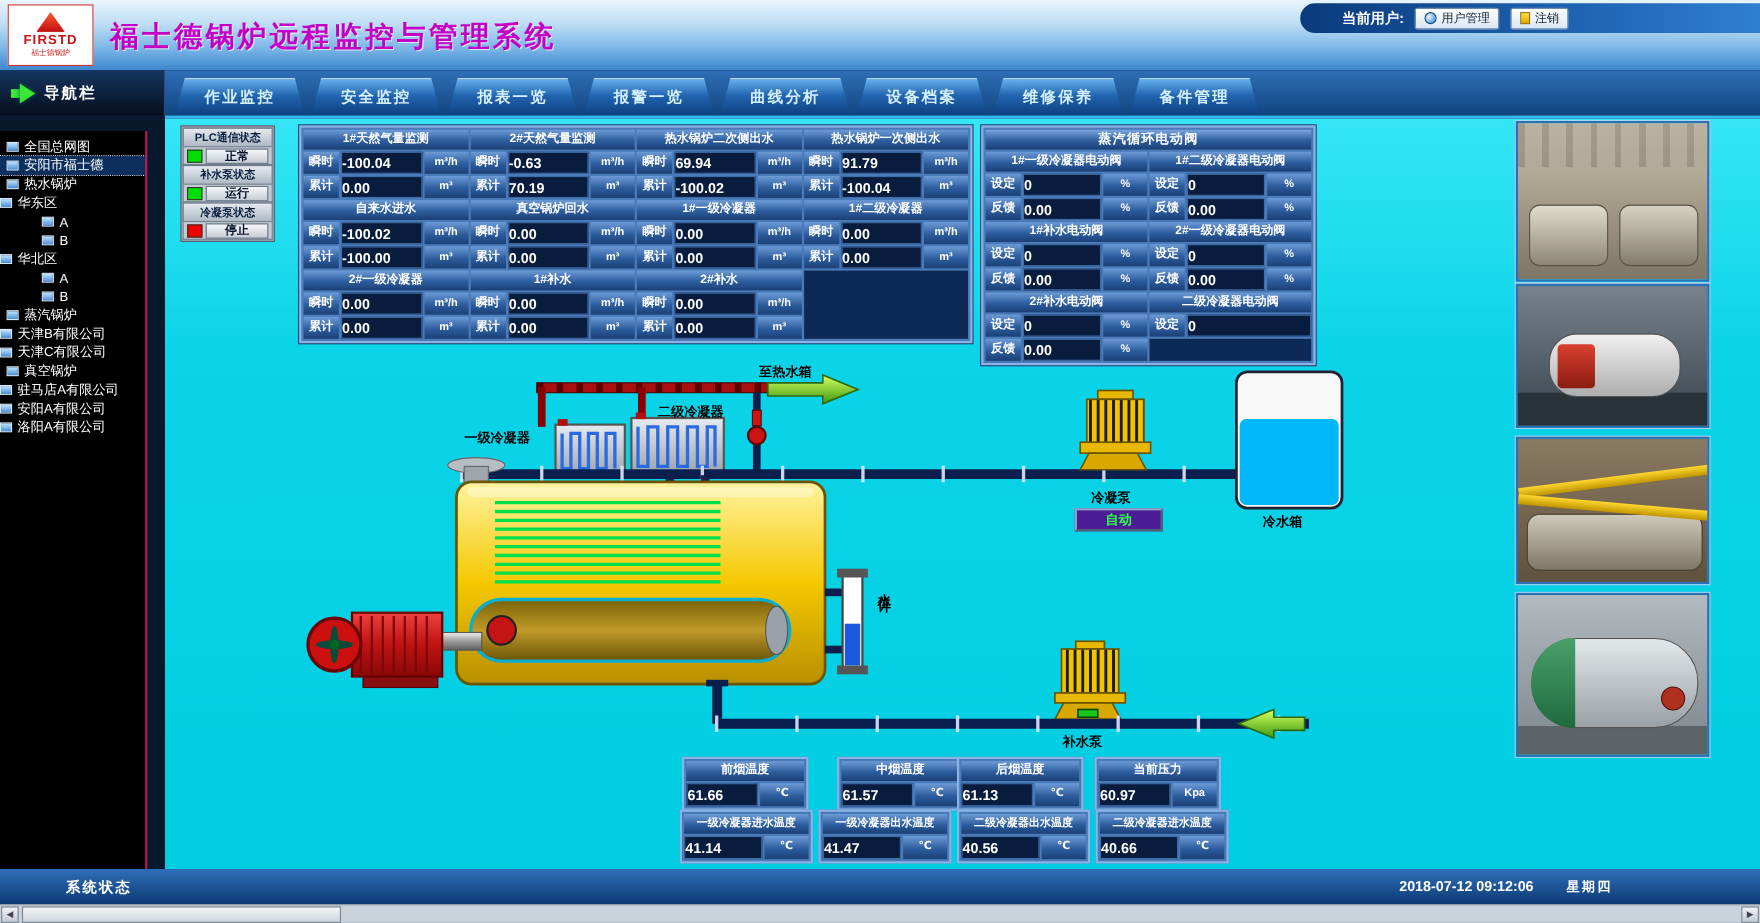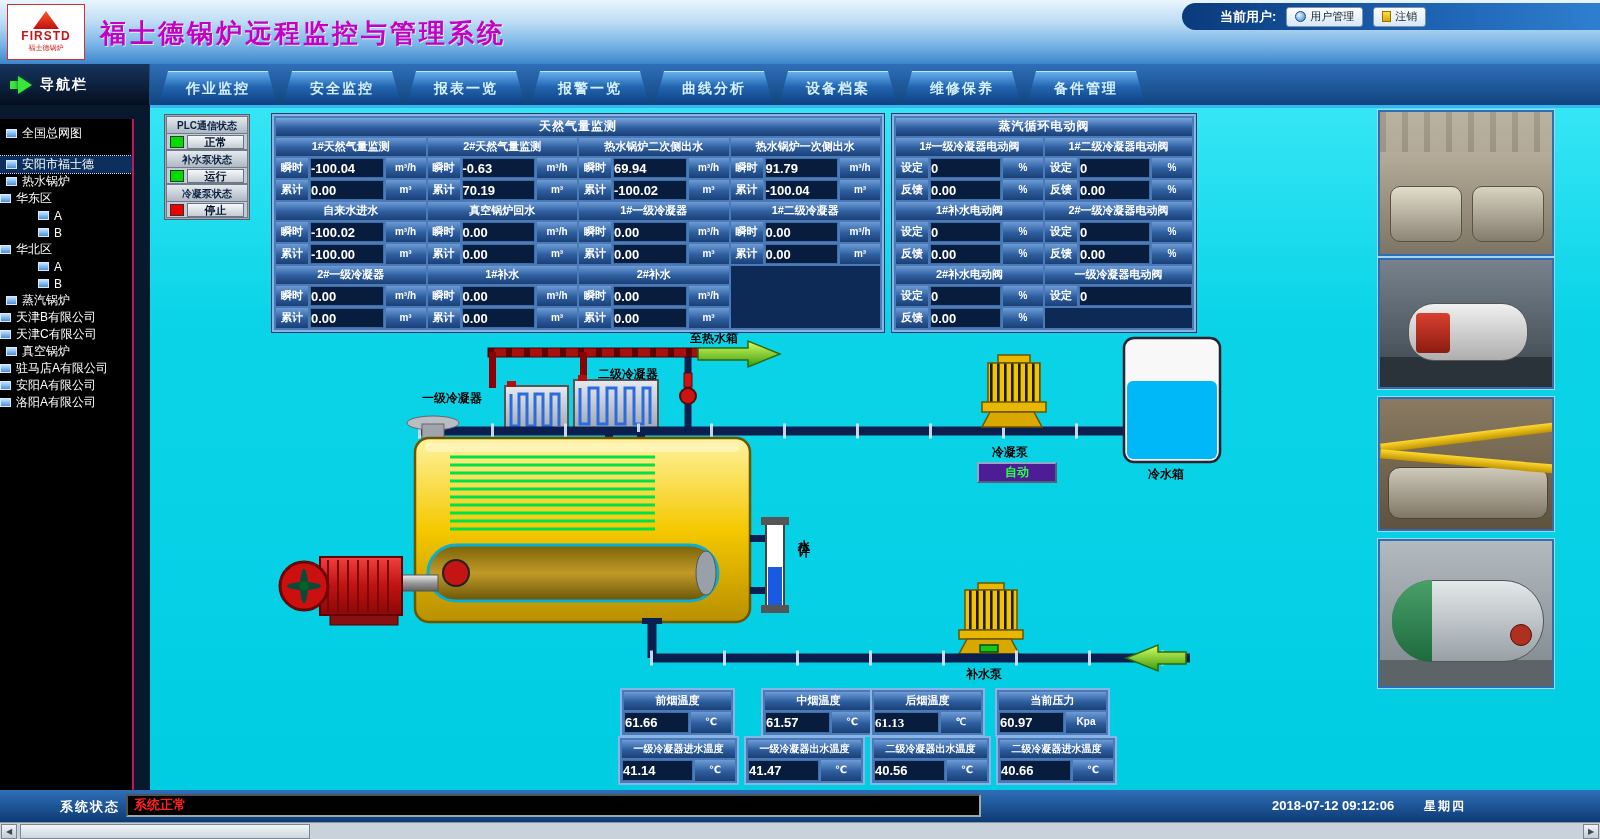--- a/index.html
+++ b/index.html
@@ -44,21 +44,21 @@
     clip-path:polygon(9px 0,calc(100% - 9px) 0,100% 100%,0 100%);
     border-top:1px solid #bfe4ff; }
 
   
   .sidebar { left:0; top:119px; width:134px; height:685px; background:#000; border-right:2px solid #be185d;
     padding-top:6px; overflow:hidden; }
   .tree-item { display:flex; align-items:center; height:17px; color:#fff; font-size:12px; cursor:pointer; white-space:nowrap; }
   .tree-item.lvl0 { padding-left:6px; }
   .tree-item.lvl1 { }
   .tree-item.lvl2 { padding-left:38px; }
-  .tree-item.selected { background:#0d2f5e; outline:1px dotted #cfd8ff;margin-top:14px; }
+  .tree-item.selected { background:#0d2f5e; outline:1px dotted #cfd8ff; }
   .tico { display:inline-block; width:11px; height:9px; margin-right:5px; flex:0 0 auto;
     background:linear-gradient(180deg,#bfe4ff,#4a90d9); border:1px solid #d8e8f8; }
 
   
   .main-bg { left:150px; top:105px; width:1450px; height:685px;
     background:linear-gradient(180deg,#35e6f5 0%,#0cd4e8 30%,#00cde2 100%);
     border-top:3px solid #35b6ec; }
 
   
   .plcpanel { left:164px; top:114px; width:86px; background:#9aa6b4; border:1px solid #55606e; padding:1px; z-index:5; }
@@ -243,21 +243,20 @@
       <span class="st-btn">运行</span>
     </div>
     <div class="st-head">冷凝泵状态</div>
     <div class="st-row">
       <span class="st-ind" style="background:#ee0000"></span>
       <span class="st-btn">停止</span>
     </div>
   </div>
 
   <div class="abs panel" style="left:272px;top:114px;width:612px;">
-    <div class="panel-title">天然气量监测</div>
     <div class="grid4">
 
       <div class="meter">
         <div class="cellhead m-title">1#天然气量监测</div>
         <div class="m-row">
             <div class="cellhead m-lab">瞬时</div>
             <div class="m-val">-100.04</div>
             <div class="cellhead m-unit">m³/h</div>
           </div>
         <div class="m-row">
@@ -462,21 +461,21 @@
             <div class="m-val">0</div>
             <div class="cellhead m-unit">%</div>
           </div>
         <div class="m-row">
             <div class="cellhead m-lab">反馈</div>
             <div class="m-val">0.00</div>
             <div class="cellhead m-unit">%</div>
           </div>
       </div>
       <div class="meter">
-        <div class="cellhead m-title">一级冷凝器电动阀</div>
+        <div class="cellhead m-title">二级冷凝器电动阀</div>
         <div class="m-row">
             <div class="cellhead m-lab">设定</div>
             <div class="m-val">0</div>
           </div>
         <div class="m-row">
             <div class="m-fill" style="flex:1"></div>
           </div>
       </div>
     </div>
   </div>
@@ -648,21 +647,21 @@
         <div class="cellhead m-unit">℃</div>
       </div>
   </div>
   <div class="metric" style="left:745px;top:688px;margin-left:16px;">
     <div class="cellhead m-title">中烟温度</div>
     <div class="m-row">
         <div class="m-val">61.57</div>
         <div class="cellhead m-unit">℃</div>
       </div>
   </div>
-  <div class="metric" style="left:870px;top:688px;font-family:Liberation Serif, serif;">
+  <div class="metric" style="left:870px;top:688px;">
     <div class="cellhead m-title">后烟温度</div>
     <div class="m-row">
         <div class="m-val">61.13</div>
         <div class="cellhead m-unit">℃</div>
       </div>
   </div>
   <div class="metric" style="left:995px;top:688px;">
     <div class="cellhead m-title">当前压力</div>
     <div class="m-row">
         <div class="m-val">60.97</div>
@@ -720,21 +719,20 @@
   <div class="photo" style="top:539px;height:149px;">
     <div style="inset:0;background:linear-gradient(180deg,#b2bac0,#7d868c);"></div>
     <div style="left:0;bottom:0;width:176px;height:26px;background:#5d6468;"></div>
     <div style="left:12px;bottom:24px;width:152px;height:82px;border-radius:40px;background:linear-gradient(180deg,#e4e8ea,#98a0a6);border:1px solid #555;"></div>
     <div style="left:12px;bottom:24px;width:40px;height:82px;border-radius:40px 0 0 40px;background:linear-gradient(180deg,#49a06a,#1e6a3e);"></div>
     <div style="left:130px;bottom:40px;width:22px;height:22px;border-radius:50%;background:#b03020;border:1px solid #501008;"></div>
   </div>
 
   <div class="abs statusbar">
     <div class="abs sb-label">系统状态</div>
-    <div class="abs sb-box">系统正常</div>
     <div class="abs sb-dt">2018-07-12 09:12:06</div>
     <div class="abs sb-wd">星期四</div>
   </div>
 
   <div class="abs hscroll">
     <div class="sc-btn" style="left:1px;">◀</div>
     <div class="sc-thumb"></div>
     <div class="sc-btn" style="right:1px;">▶</div>
   </div>
 

